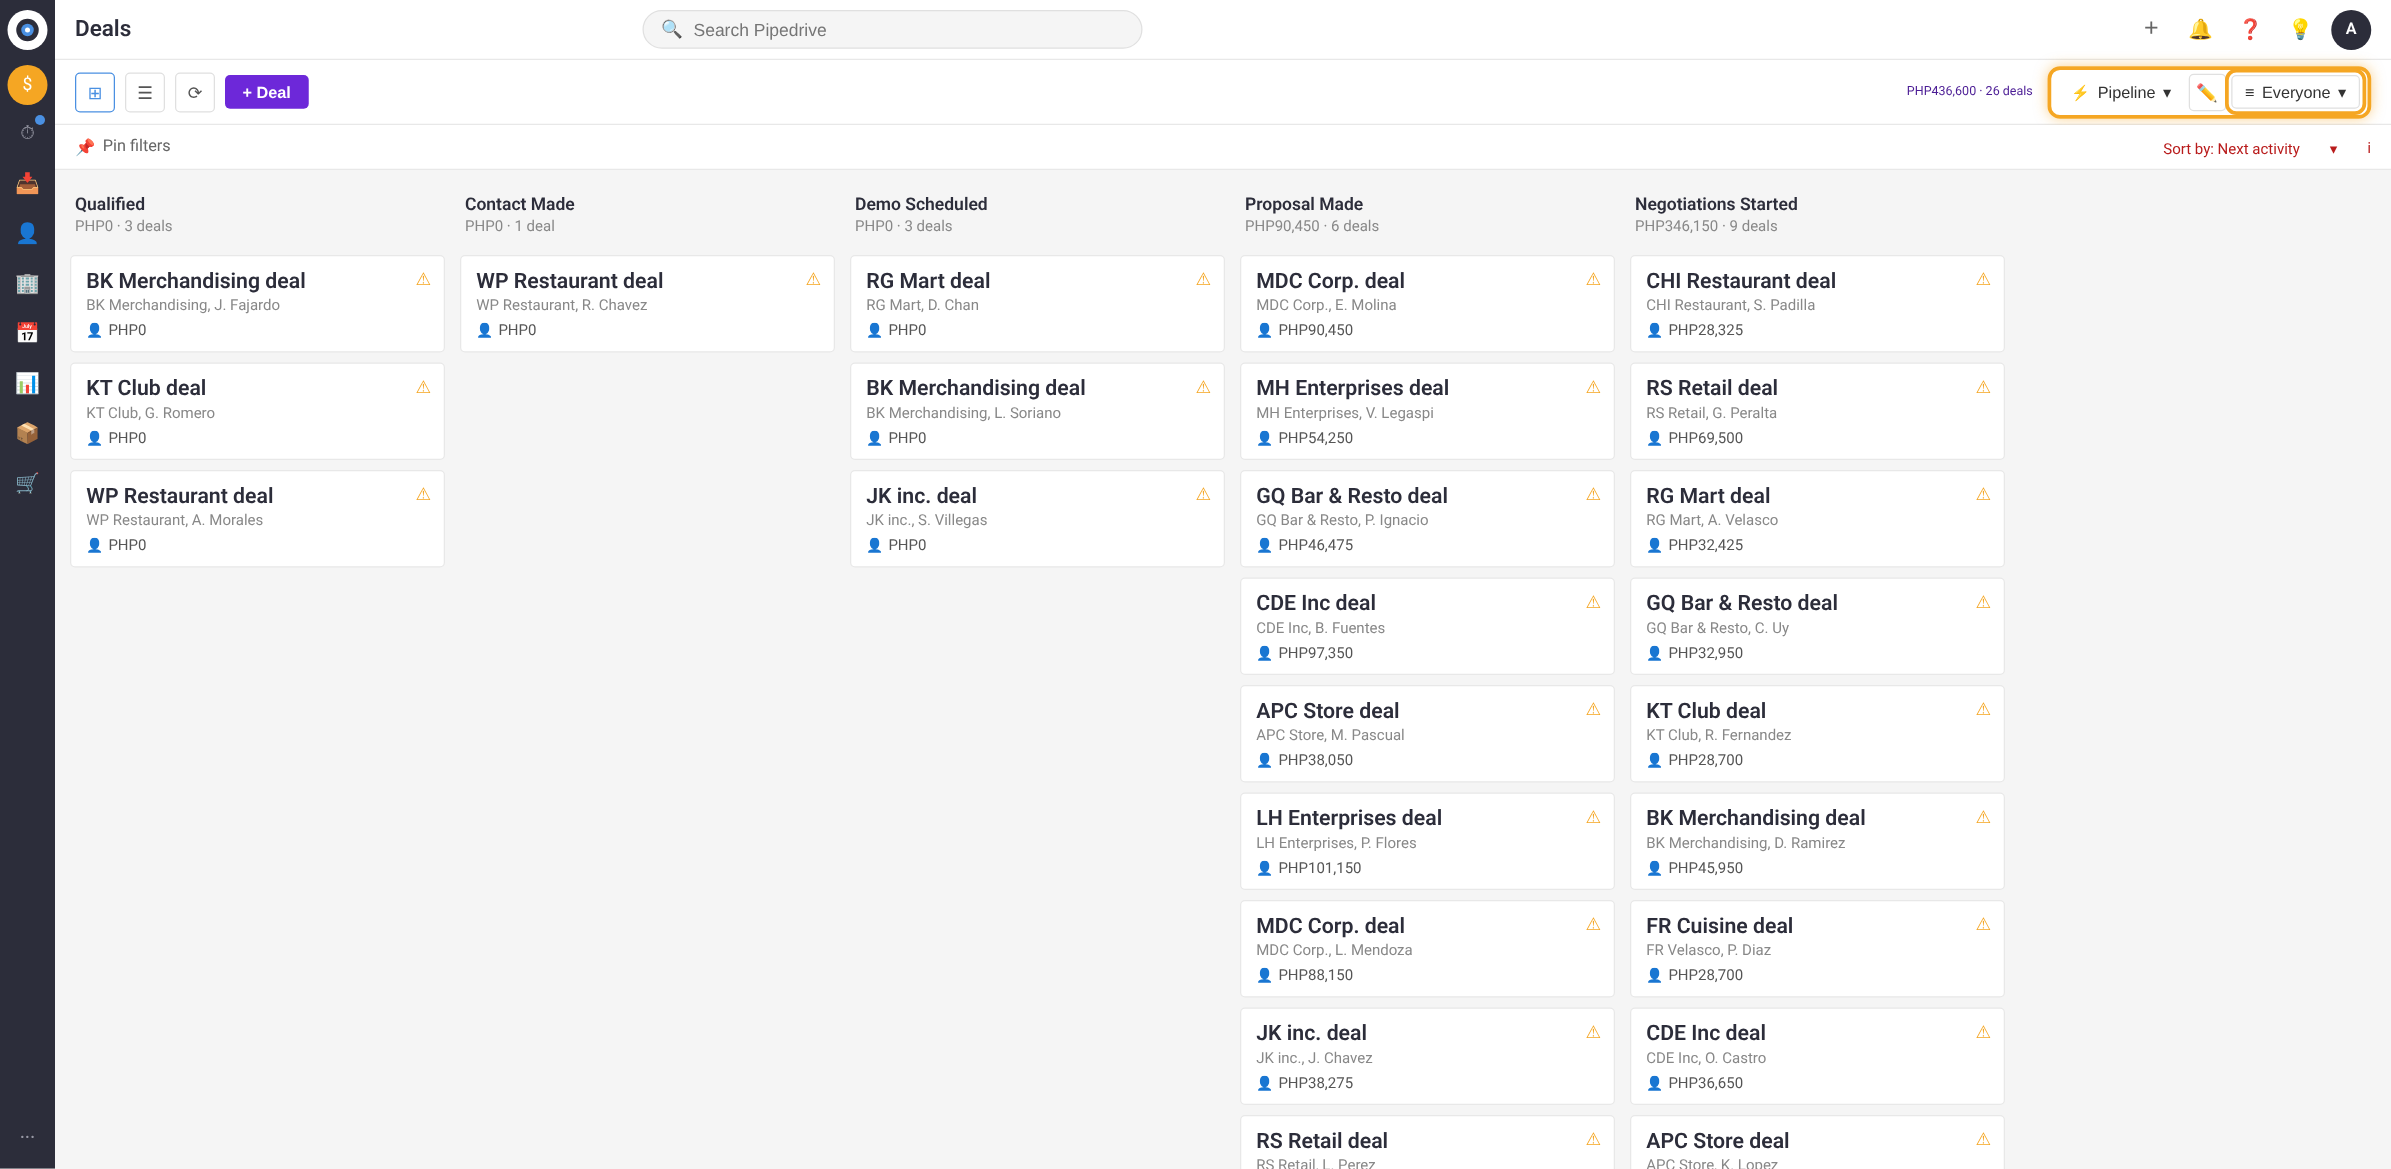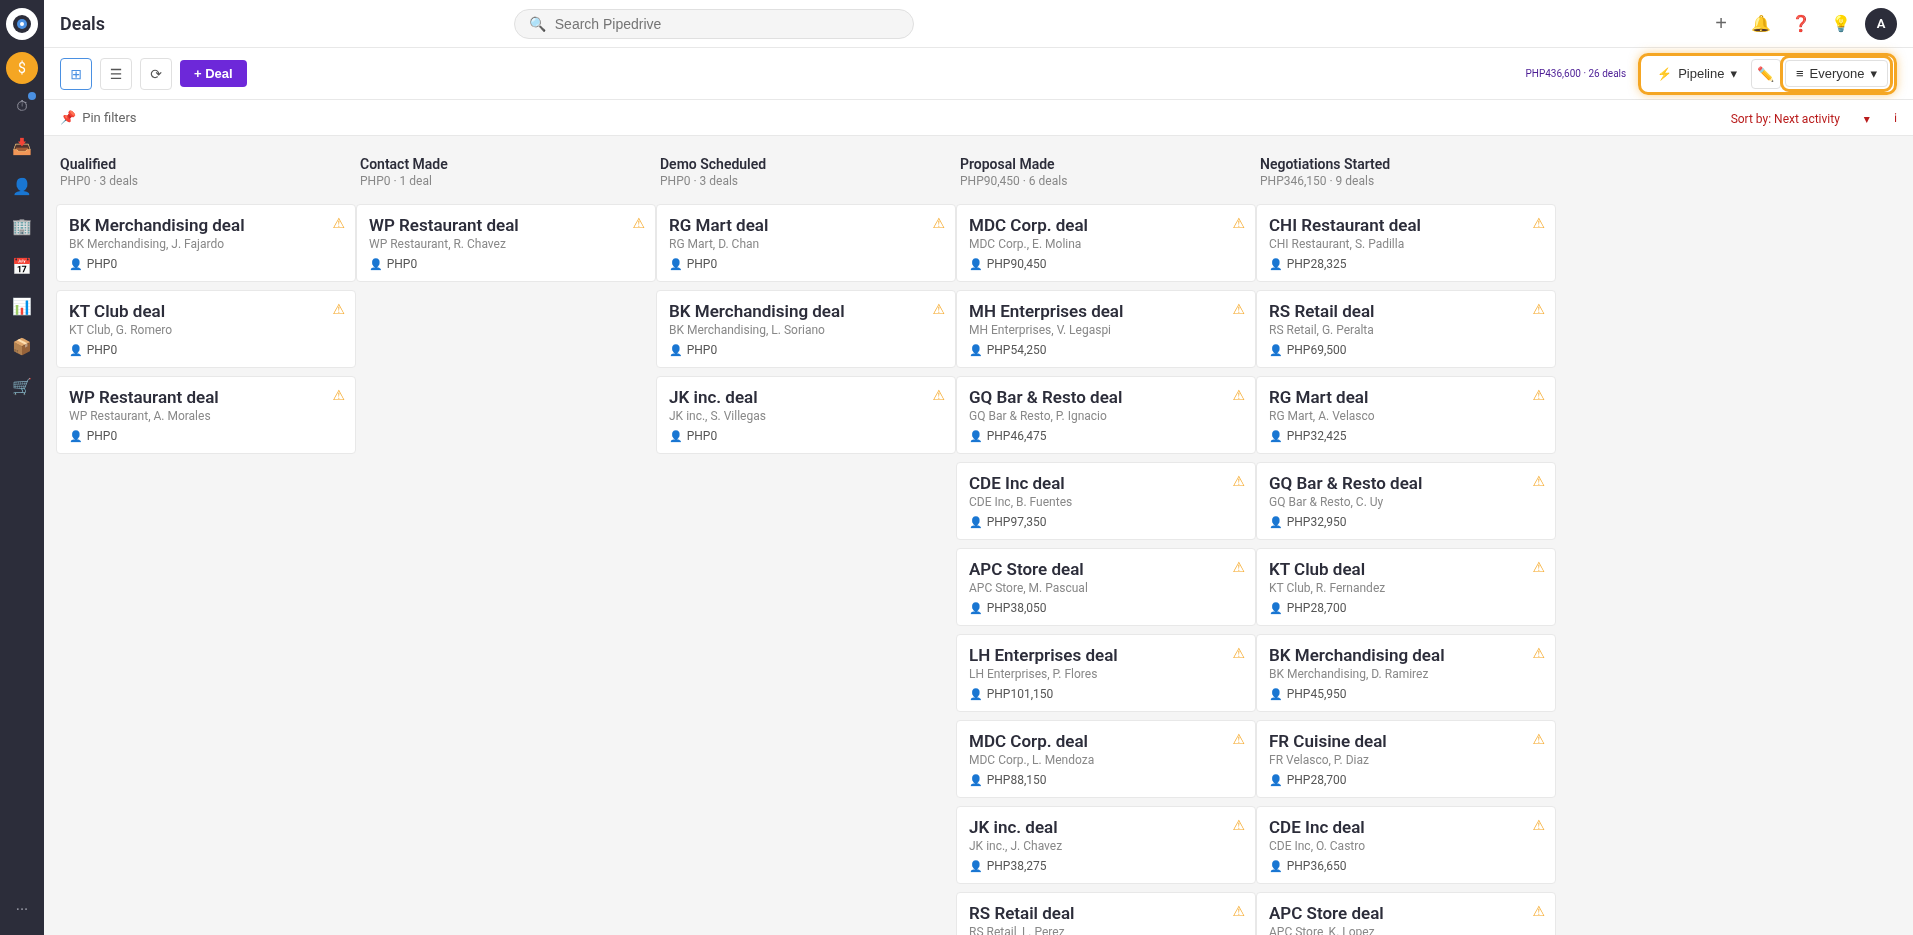--- a/index.html
+++ b/index.html
@@ -201,20 +201,21 @@
       display: flex; align-items: flex-end; gap: 24px;
       font-size: 12px; color: #b91c1c;
     }
 
     
     .board {
       flex: 1;
       display: flex;
       overflow-x: auto;
       padding: 12px;
+      gap: 12px;
       background: #f5f5f5;
     }
 
     .column {
       width: 300px;
       flex-shrink: 0;
       display: flex;
       flex-direction: column;
       gap: 8px;
     }

